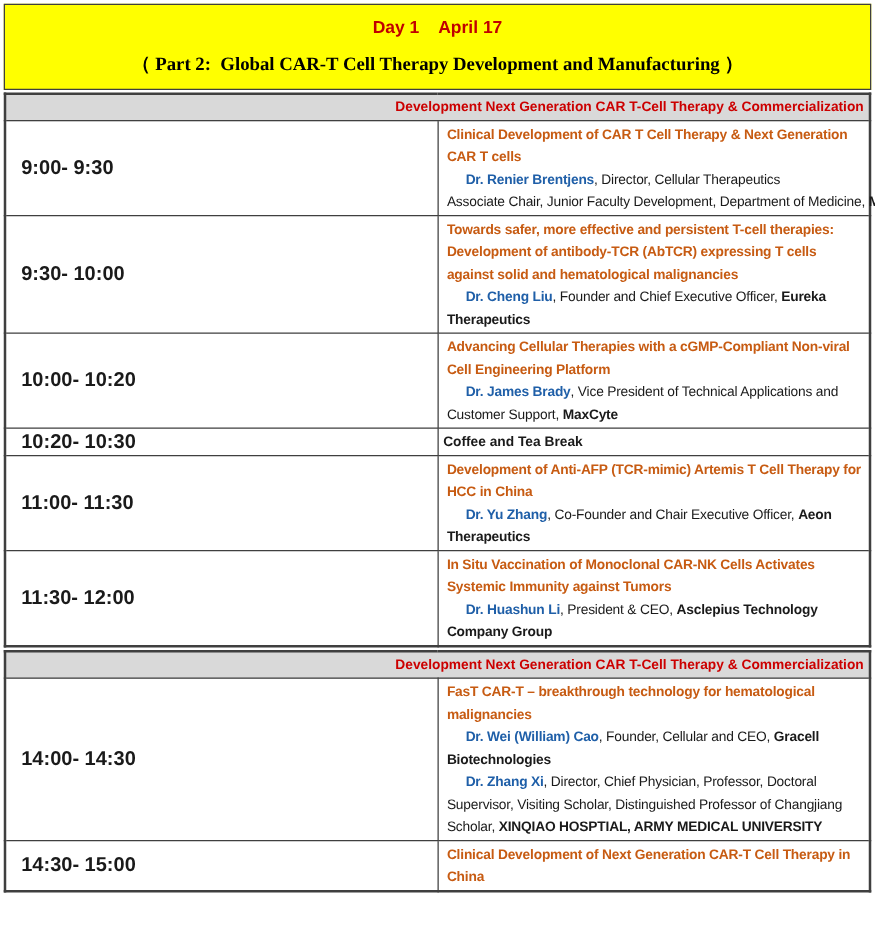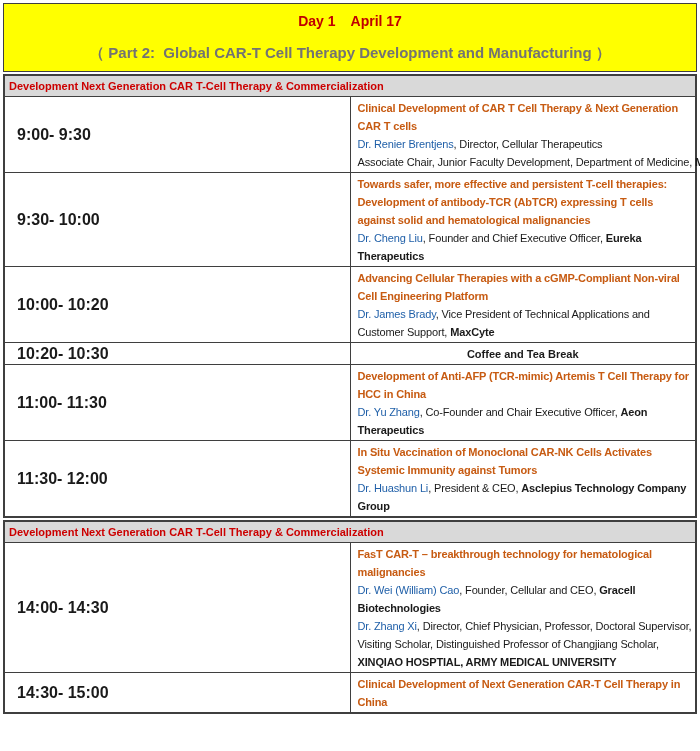--- a/index.html
+++ b/index.html
@@ -11,47 +11,47 @@
   
   .banner{
     background:#FFFF00;border:1px solid #3f3f3f;text-align:center;
     padding:8px 4px 9px 4px;margin-bottom:2px;
   }
   .banner .l1{
     color:#C00000;font-weight:bold;font-size:14px;line-height:19px;
     white-space:pre-wrap;
   }
   .banner .l2{
-    color:#737373;font-weight:bold;font-size:15px;line-height:19px;
-    margin-top:12px;white-space:pre-wrap;
+    color:#000000;font-weight:bold;font-size:15px;line-height:19px;
+    margin-top:12px;white-space:pre-wrap;font-family:Liberation Serif, serif;
   }
   
   table.agenda{
     width:100%;border-collapse:collapse;table-layout:fixed;
     border:2px solid #3f3f3f;margin-bottom:2px;
   }
   table.agenda td{border:1px solid #3f3f3f;vertical-align:middle;}
   td.section{
-    background:#D9D9D9;color:#CC0000;font-weight:bold;text-align:left;
+    background:#D9D9D9;color:#CC0000;font-weight:bold;text-align:right;
     font-size:11px;line-height:16px;padding:2px 4px;
   }
   td.time{
     width:83px;font-weight:bold;font-size:16px;
     padding:2px 2px 1px 12px;white-space:pre;vertical-align:middle;
   }
   td.content{
     padding:2px 2px 1px 7px;letter-spacing:-0.15px;
   }
   .line{line-height:18px;}
   .line.title{color:#C75B12;font-weight:bold;}
   .oneline{white-space:nowrap;}
-  span.name{color:#1F5FA8;font-weight:normal;}
+  span.name{color:#1F5FA8;font-weight:bold;margin-left:15px;}
   span.org{font-weight:bold;}
   td.break-label{
-    text-align:center;font-weight:bold;line-height:18px;
+    font-weight:bold;line-height:18px;
     padding:2px 4px 1px 4px;
   }
 </style>
 </head>
 <body>
 
 <div class="banner">
   <div class="l1">Day 1    April 17</div>
   <div class="l2">（ Part 2:  Global CAR-T Cell Therapy Development and Manufacturing ）</div>
 </div>

